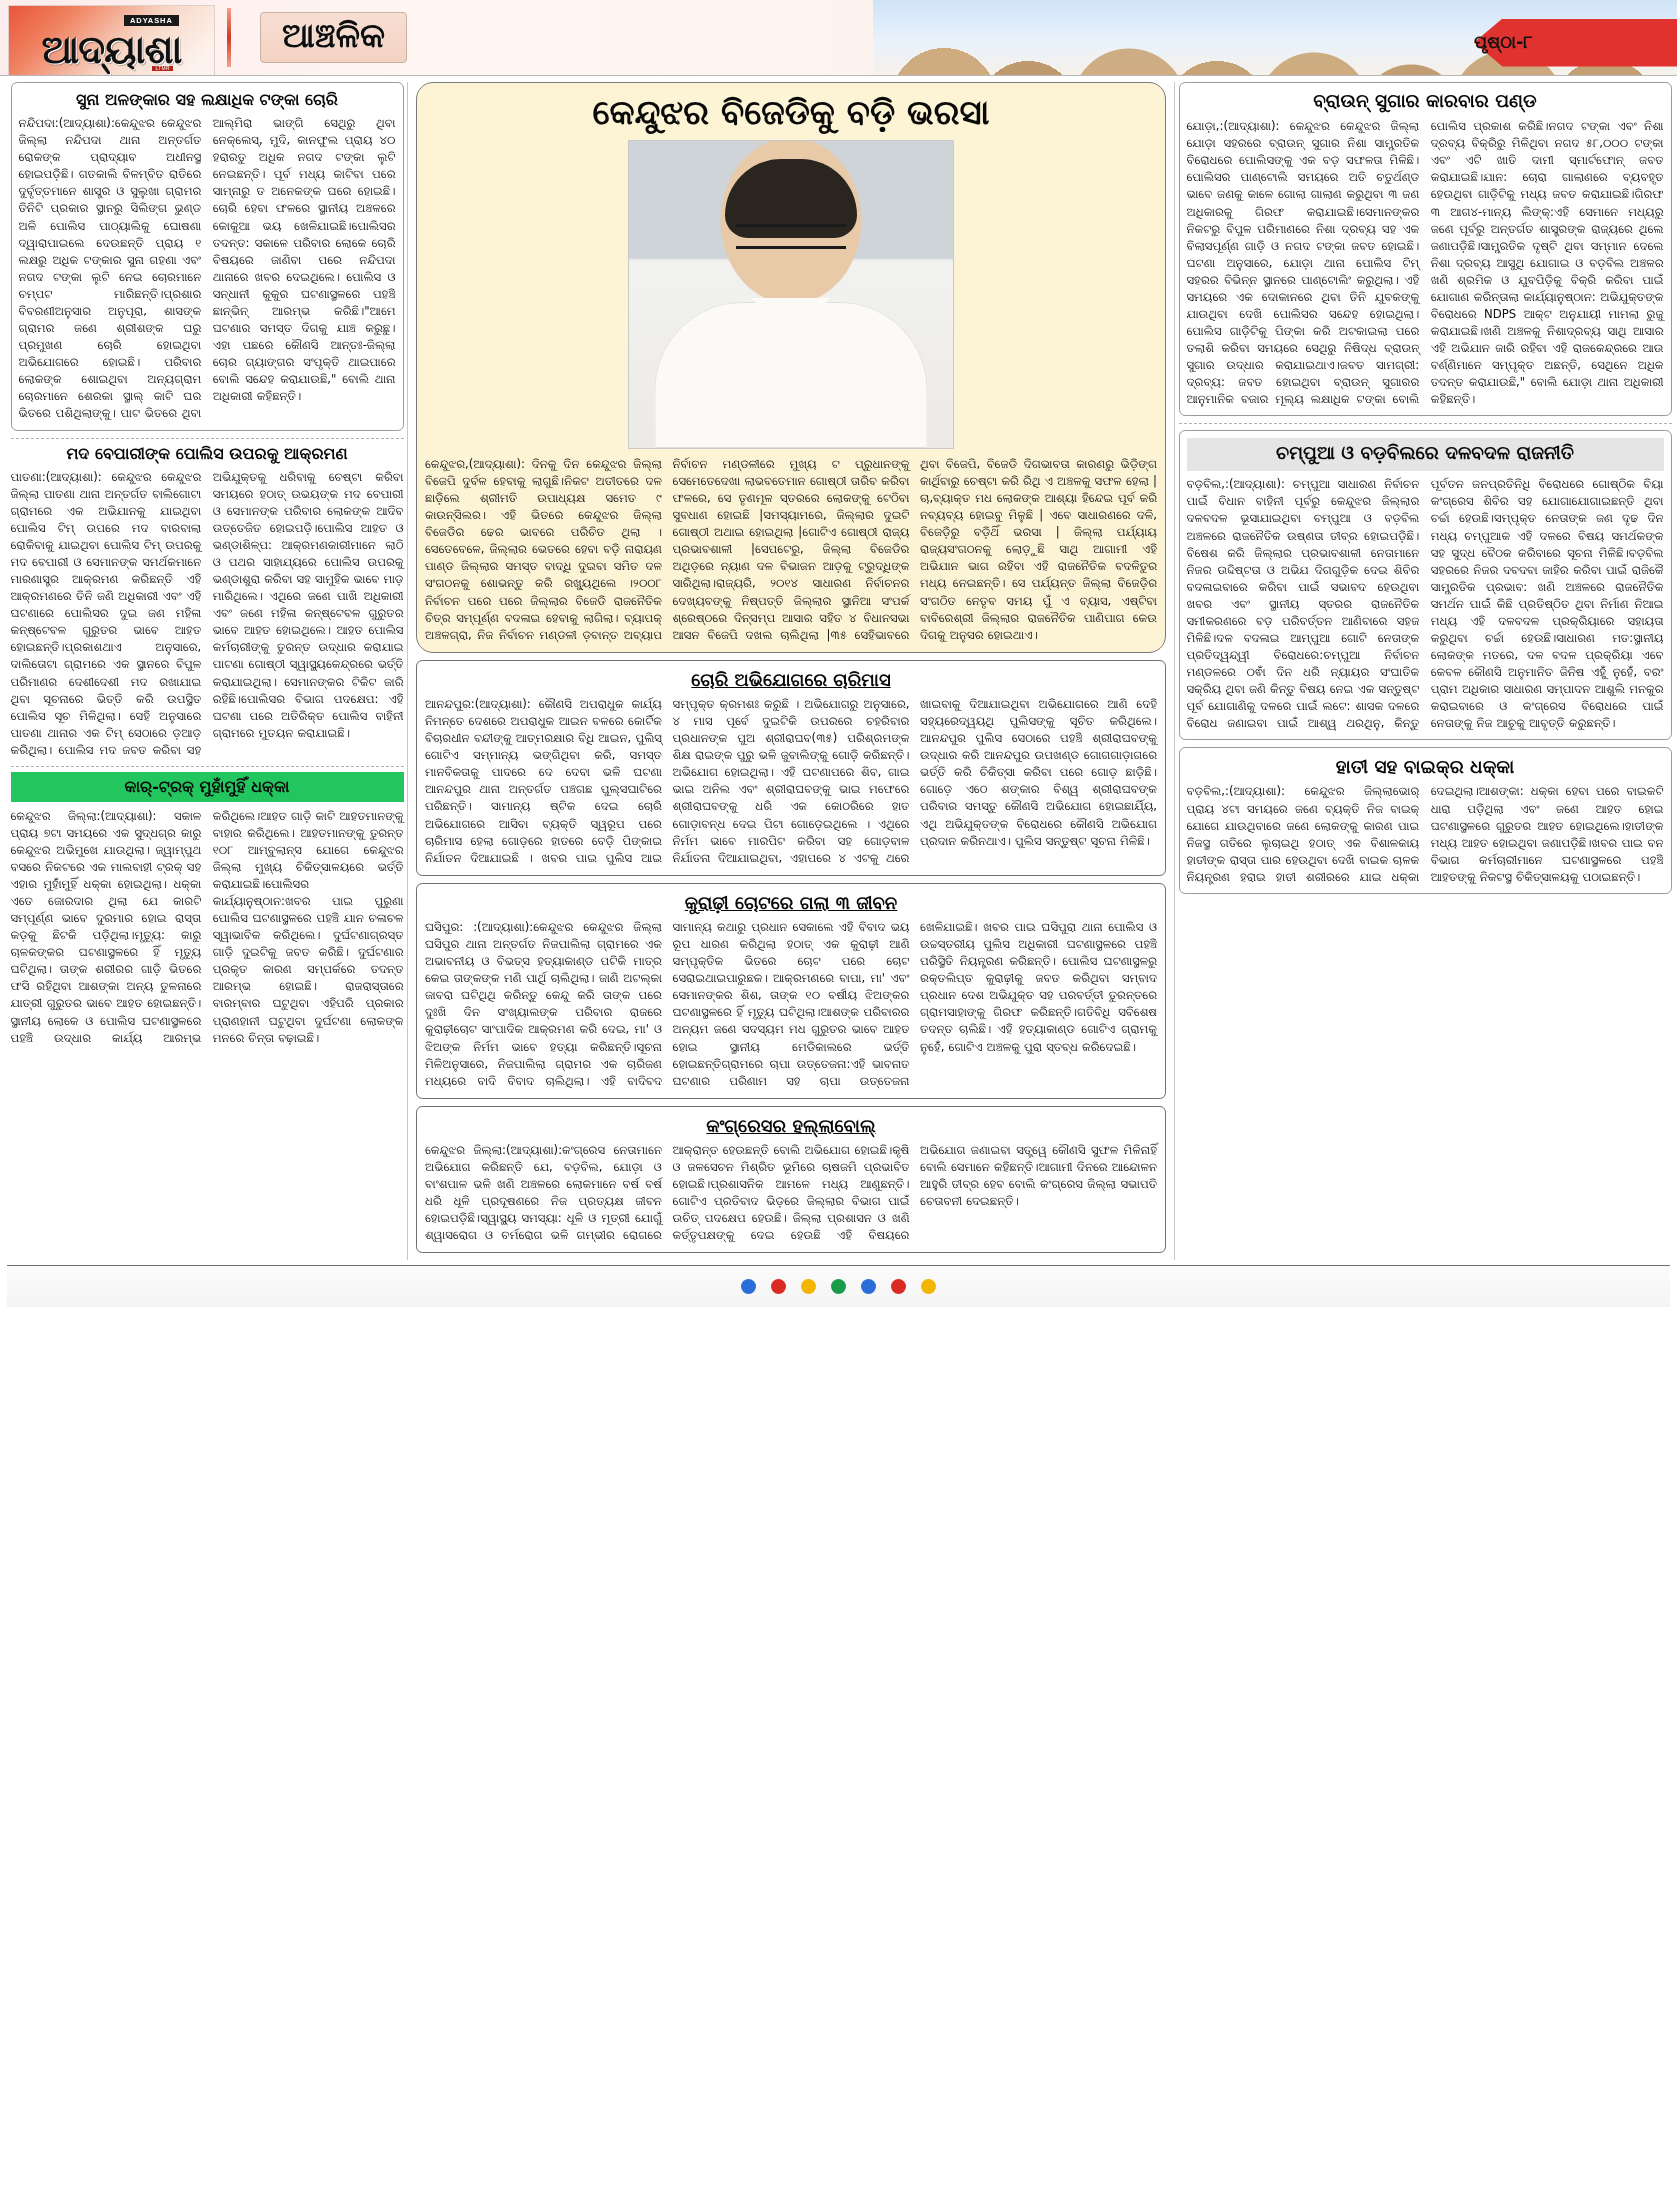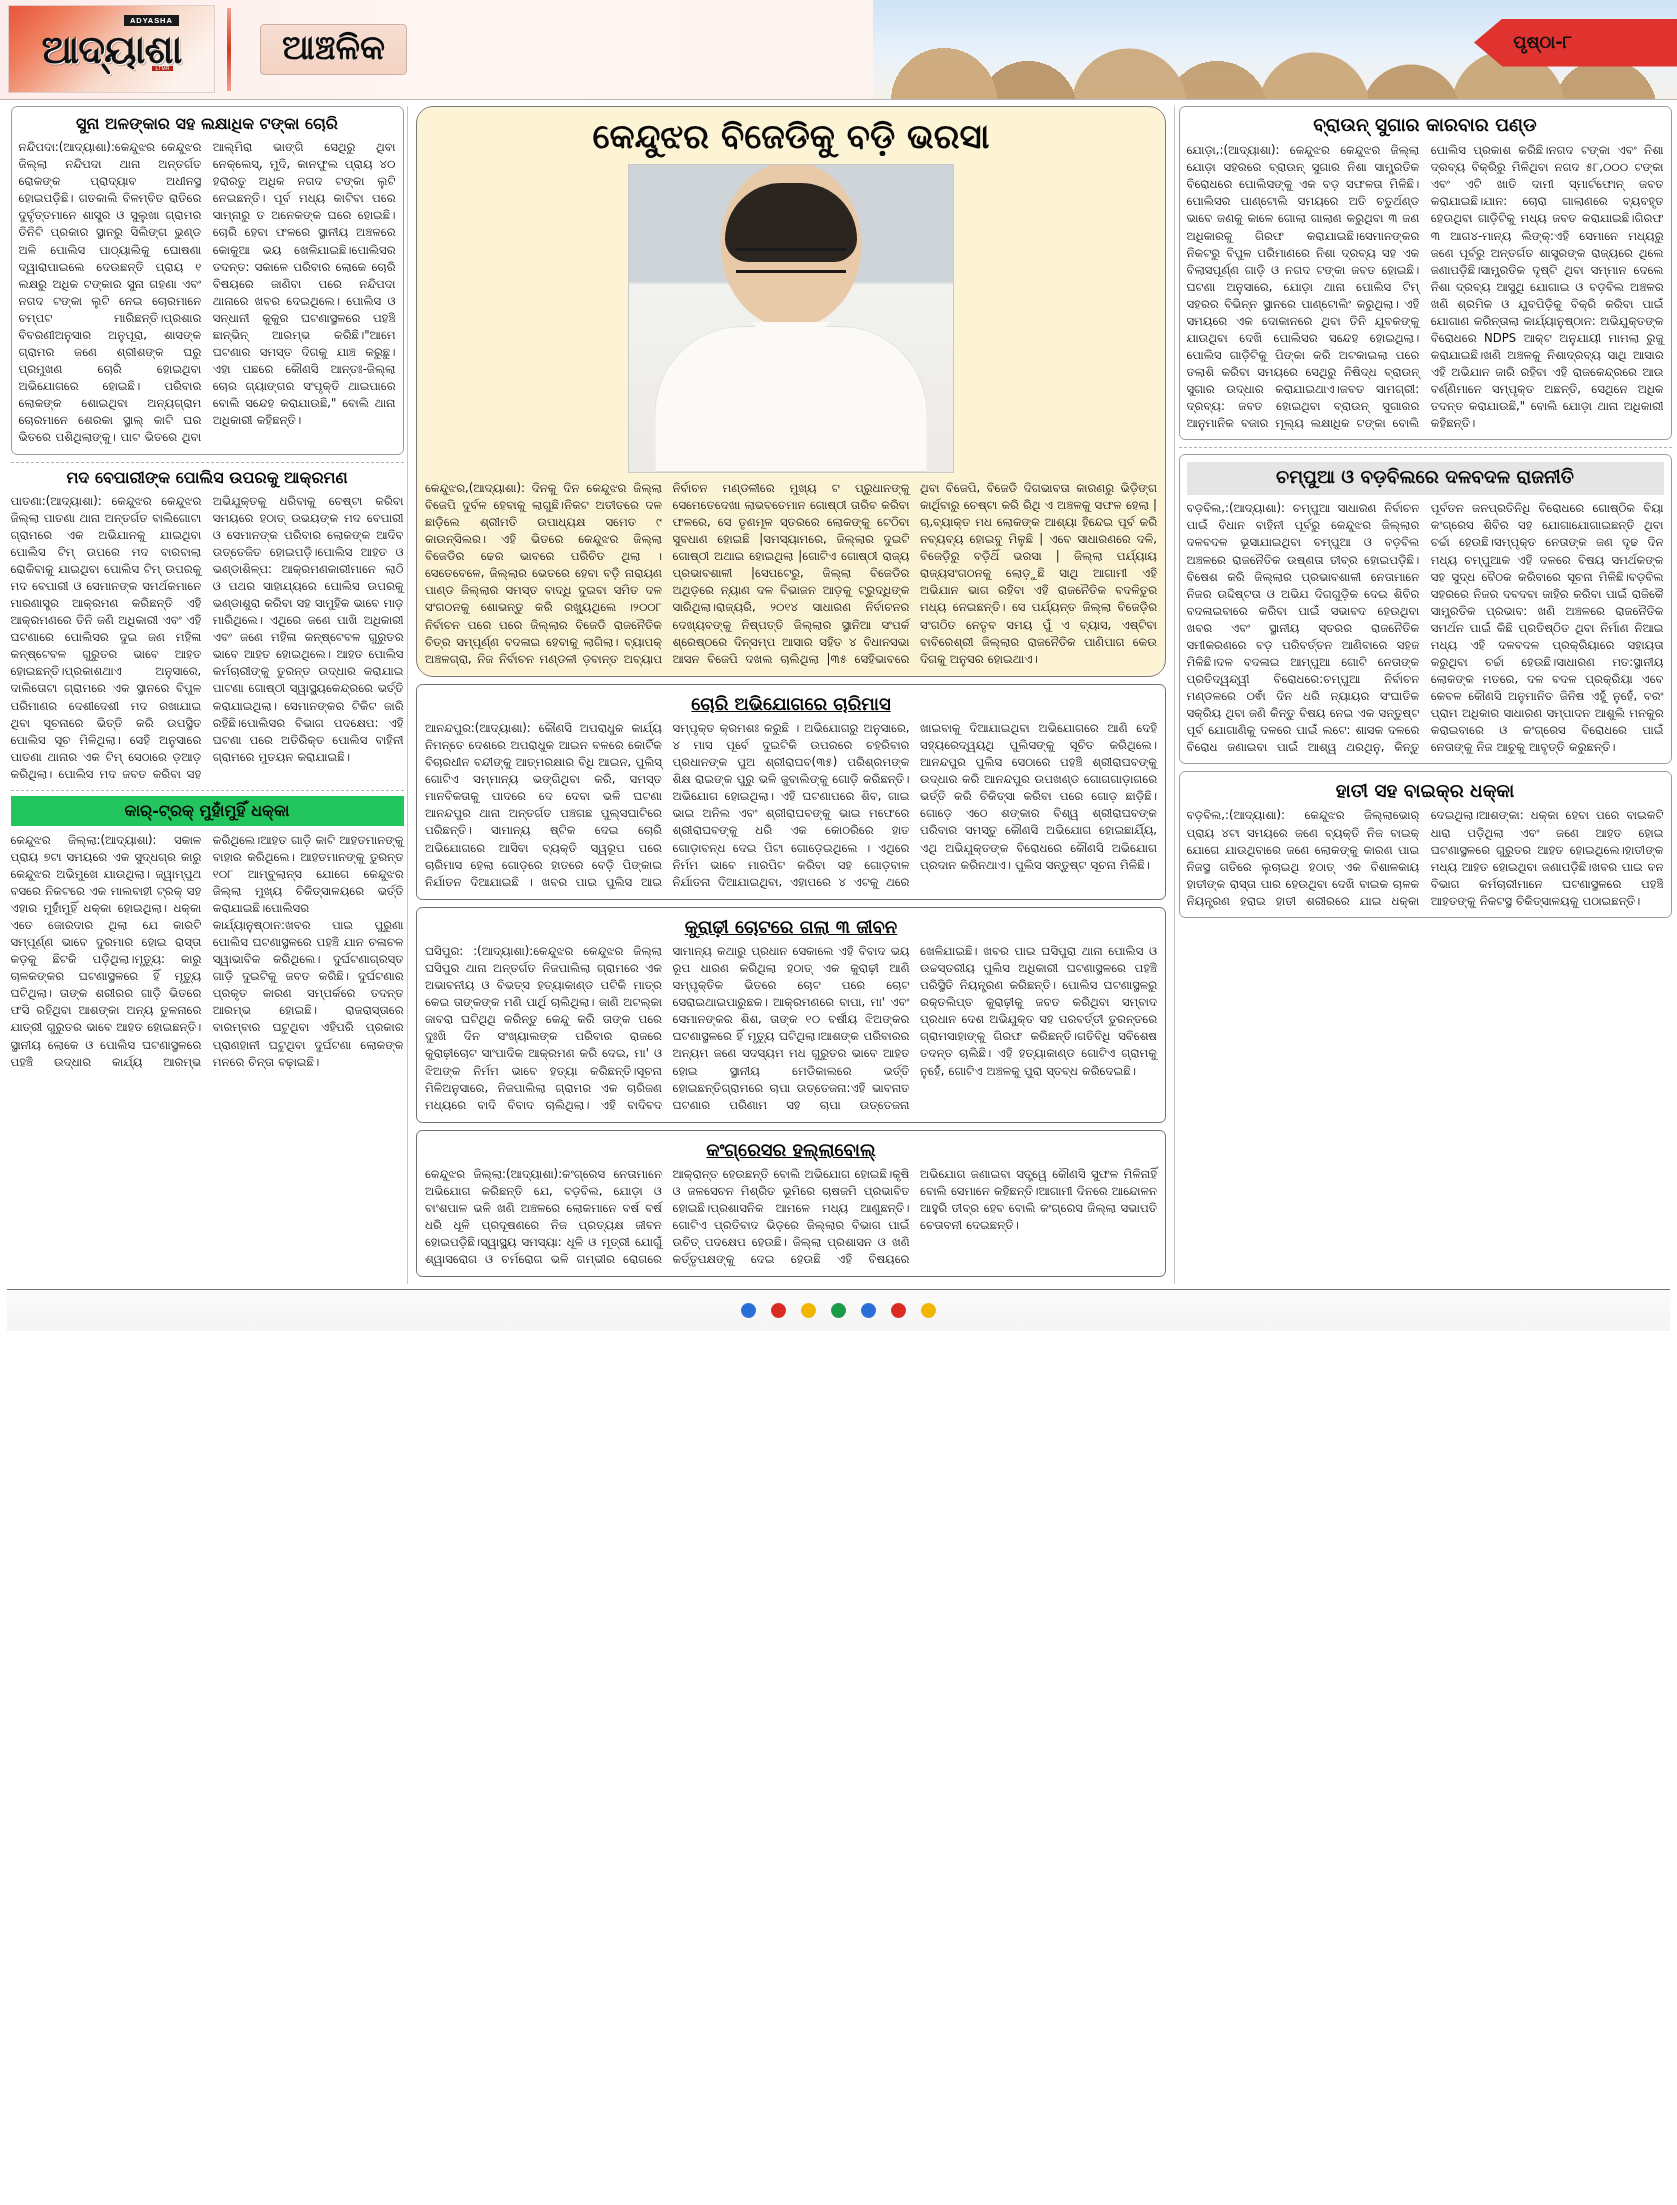--- a/index.html
+++ b/index.html
@@ -14,21 +14,21 @@
     width: 1677px;
     min-height: 2748px;
     background: #fff;
     position: relative;
     padding: 0;
   }
 
   
   .masthead {
     position: relative;
-    height: 100px;
+    height: 76px;
     display: flex;
     align-items: stretch;
     background: linear-gradient(90deg,#fdecec 0%, #fff6f2 28%, #fdf3ee 55%, #eef4fb 78%, #e7f0fb 100%);
     border-bottom: 1.3px solid #b8b8b8;
     overflow: hidden;
   }
   .mast-skyline {
     position:absolute; inset:0;
     background:
       radial-gradient(circle at 944px 101px, #c9a06c 0 53px, transparent 53px),
@@ -87,21 +87,21 @@
     border:0.9px solid #c9b2a5; border-radius:4px;
     padding: 4.4px 21px 8px 21px;
     font-family:"DejaVu Sans", sans-serif;
     font-size:34px; font-weight:700; color:#0d0d0d;
     text-shadow:0.4px 0.4px 0 #fff;
     line-height:1.05;
   }
   .mast-page {
     position:absolute; right:0; top:18.5px; z-index:4;
     height:48px; width:203px;
-    display:flex; align-items:center; justify-content:center;
+    display:flex; align-items:center; justify-content:flex-start;
   }
   .mast-page-shape {
     position:absolute; inset:0; right:0;
     background:#e0322e;
     clip-path: polygon(14% 0, 100% 0, 100% 100%, 14% 100%, 0 50%);
   }
   .mast-page-label {
     position:relative; z-index:2;
     font-family:"DejaVu Sans", sans-serif;
     font-size:17.6px; font-weight:700; color:#111;

